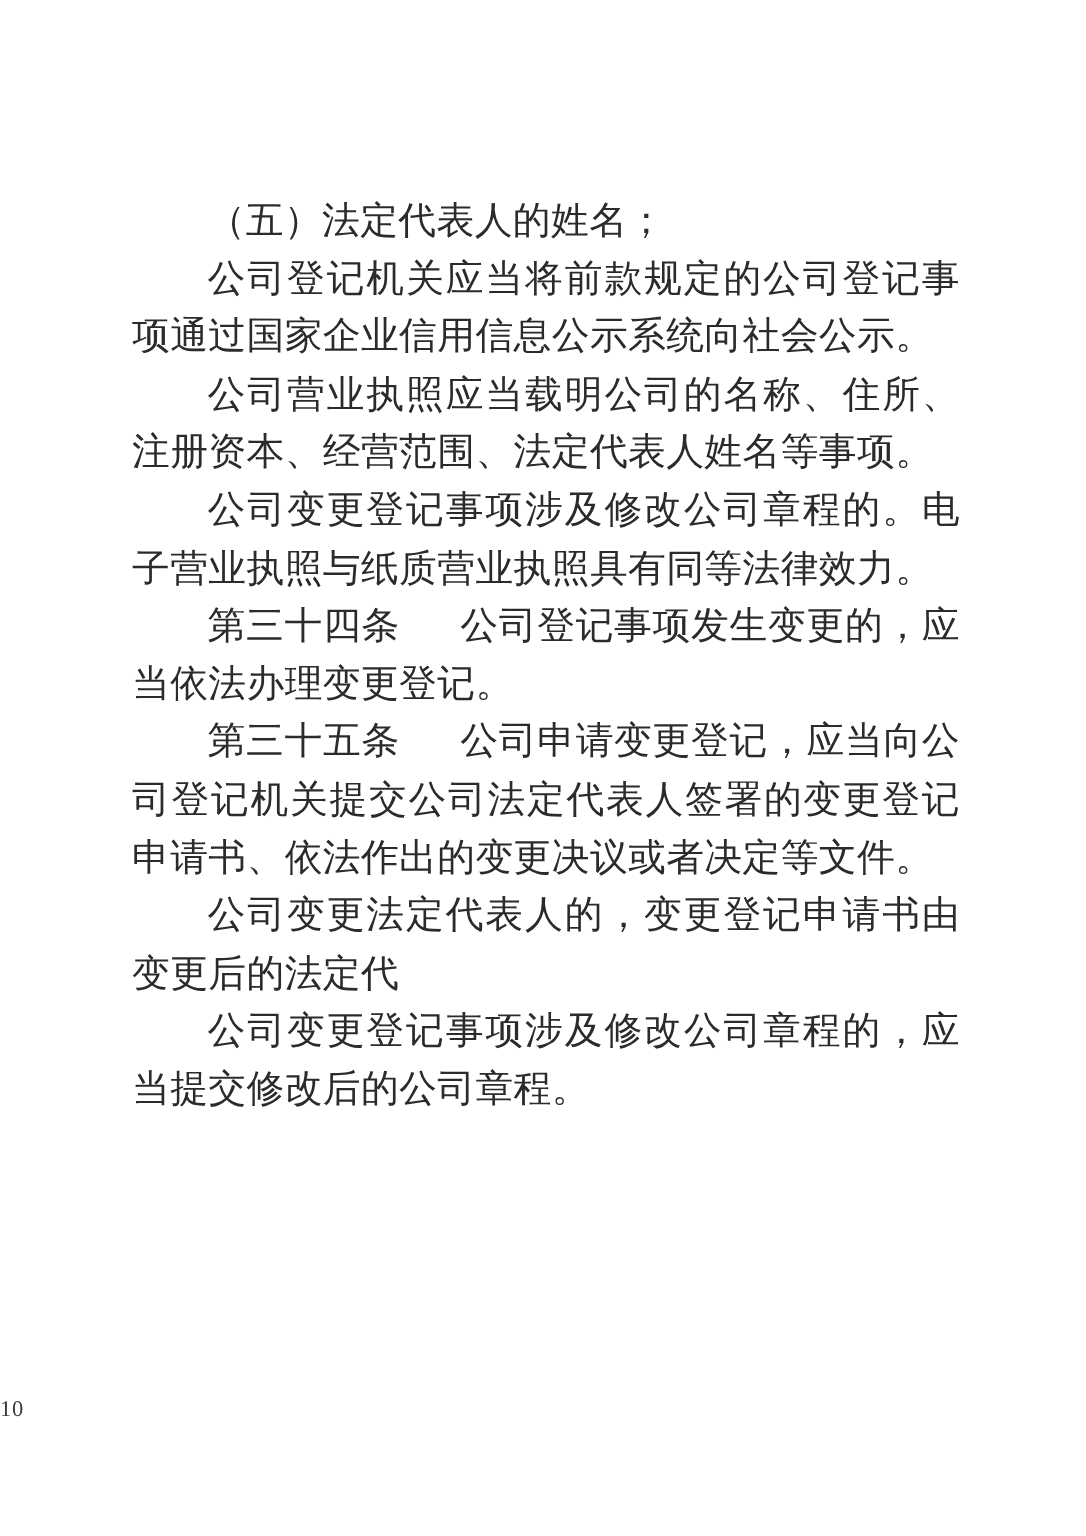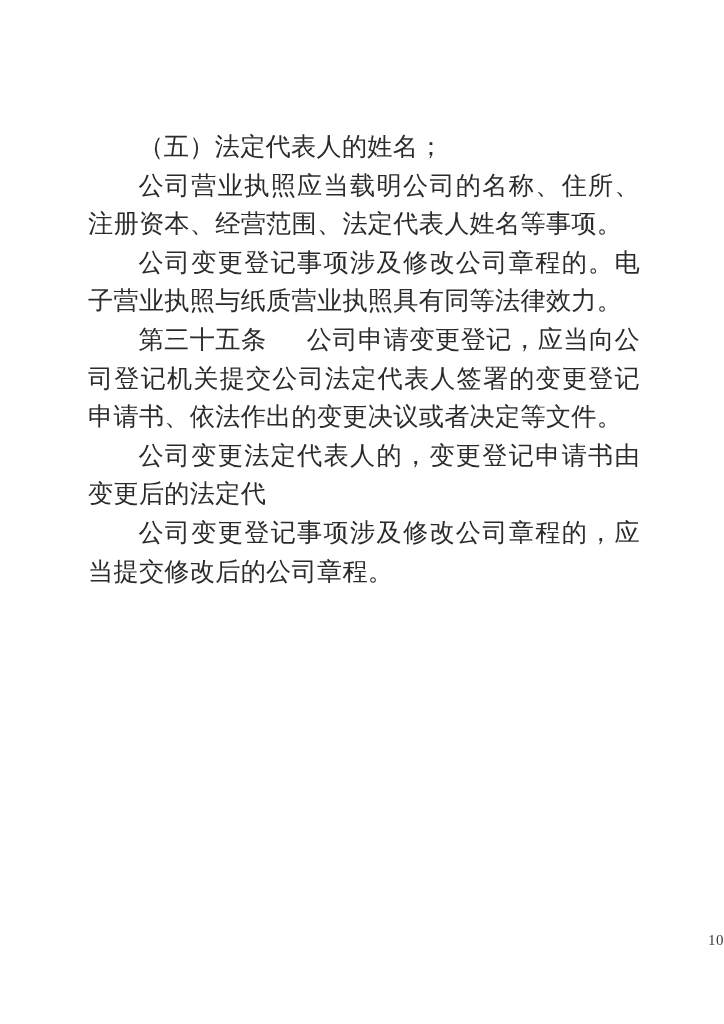--- a/index.html
+++ b/index.html
@@ -40,36 +40,38 @@
   }
   .art-gap {
     display: inline-block;
     width: 40px;
   }
   .page-number {
     position: absolute;
     left: 0;
     top: 932px;
     width: 724px;
-    text-align: right;
+    text-align: left;
     font-family: "Liberation Serif", "DejaVu Serif", serif;
     font-size: 15px;
     color: #3a3a3a;
     letter-spacing: 0.5px;
   }
 </style>
 </head>
 <body>
 
 <div class="page">
 
   <div class="text-block">
       <p class="para">（五）法定代表人的姓名；</p>
+      <p class="para">公司登记机关应当将前款规定的公司登记事项通过国家企业信用信息公示系统向社会公示。</p>
       <p class="para">公司营业执照应当载明公司的名称、住所、注册资本、经营范围、法定代表人姓名等事项。</p>
       <p class="para">公司变更登记事项涉及修改公司章程的。电子营业执照与纸质营业执照具有同等法律效力。</p>
+      <p class="para"><span>第三十四条</span><span class="art-gap"></span><span>公司登记事项发生变更的，应当依法办理变更登记。</span></p>
       <p class="para"><span>第三十五条</span><span class="art-gap"></span><span>公司申请变更登记，应当向公司登记机关提交公司法定代表人签署的变更登记申请书、依法作出的变更决议或者决定等文件。</span></p>
       <p class="para">公司变更法定代表人的，变更登记申请书由变更后的法定代</p>
       <p class="para">公司变更登记事项涉及修改公司章程的，应当提交修改后的公司章程。</p>
     </div>
 
   <div class="page-number">10</div>
 
 </div>
 
 </body></html>

